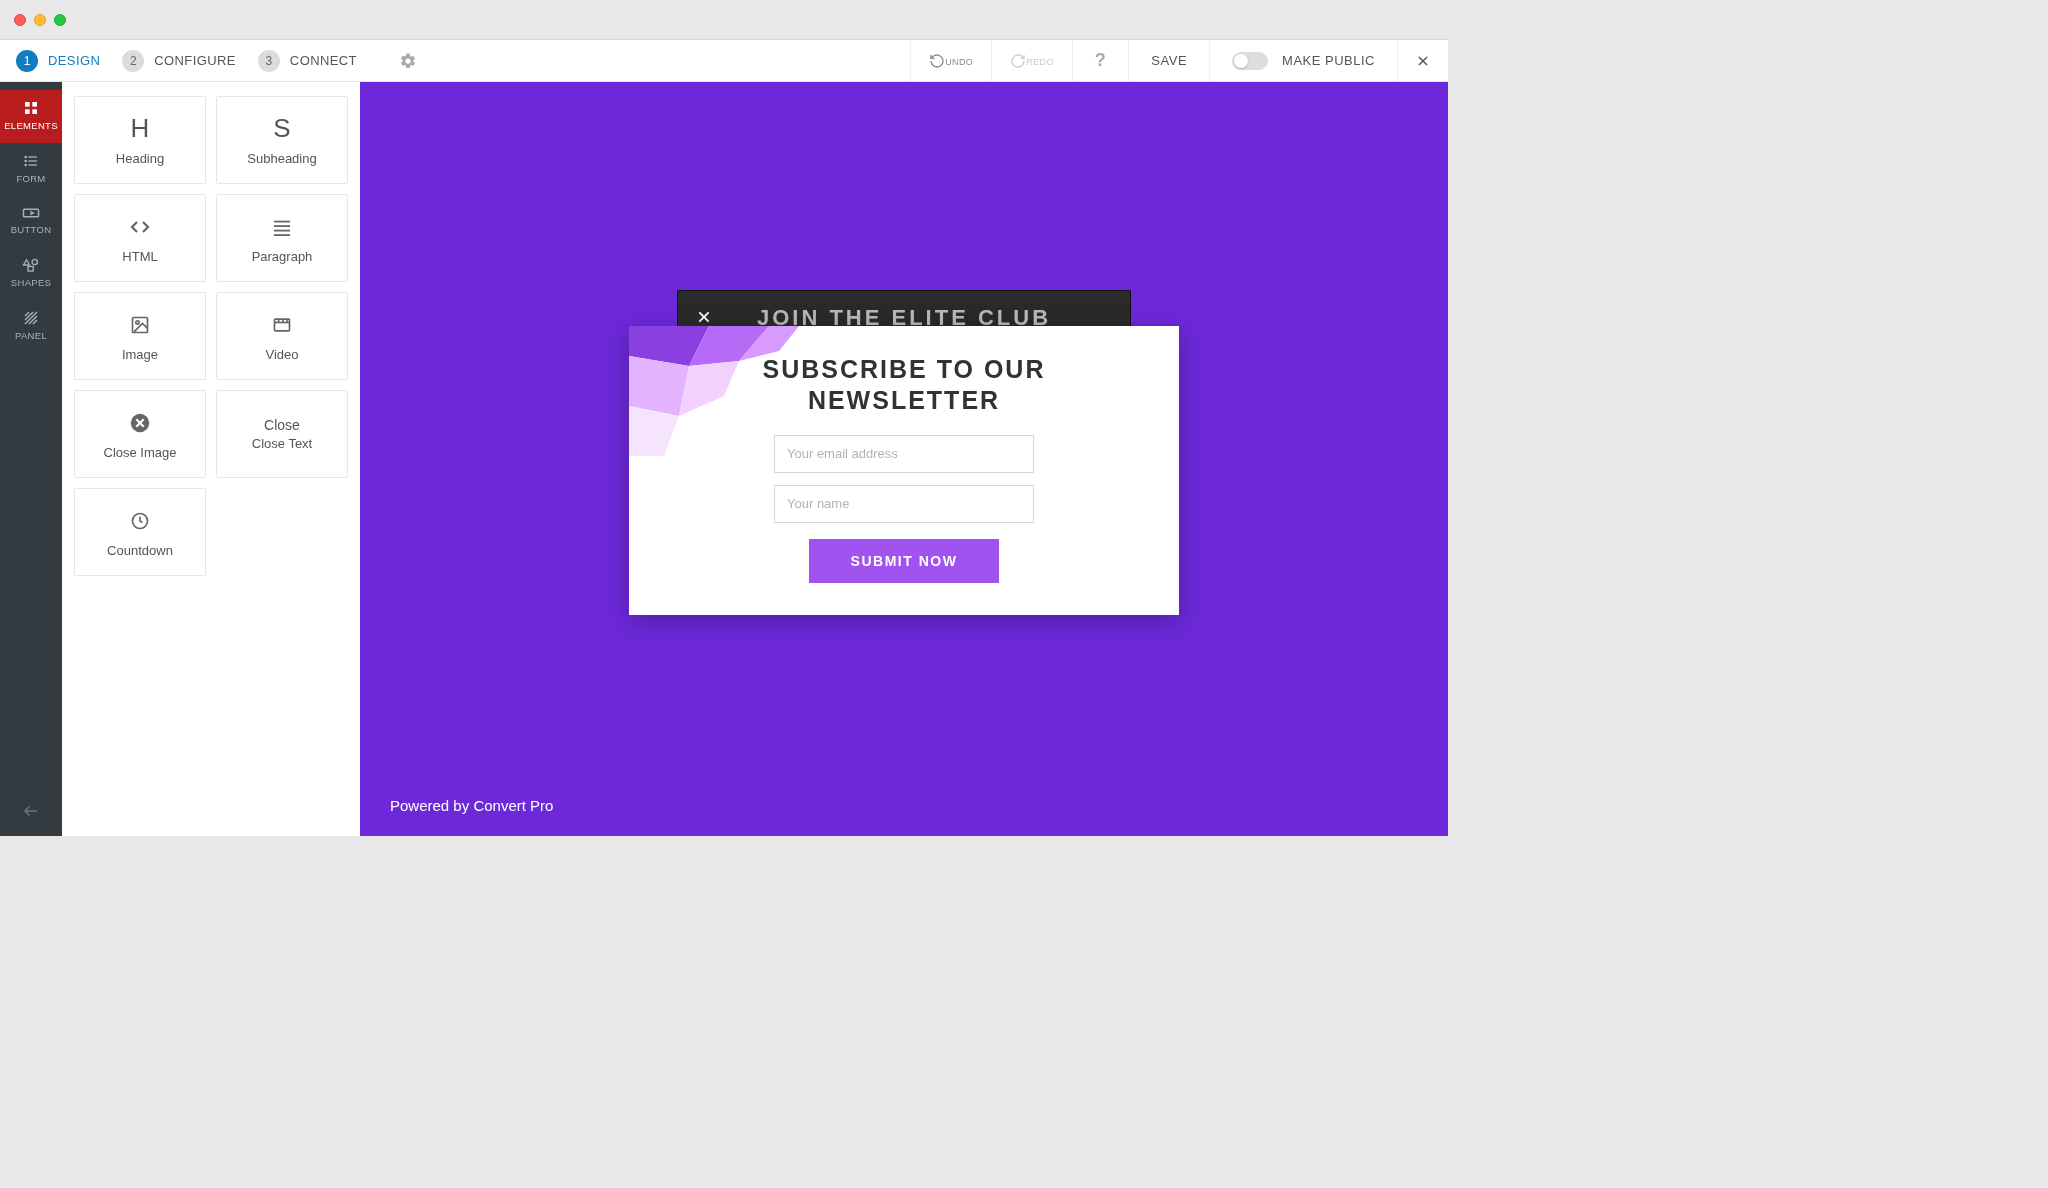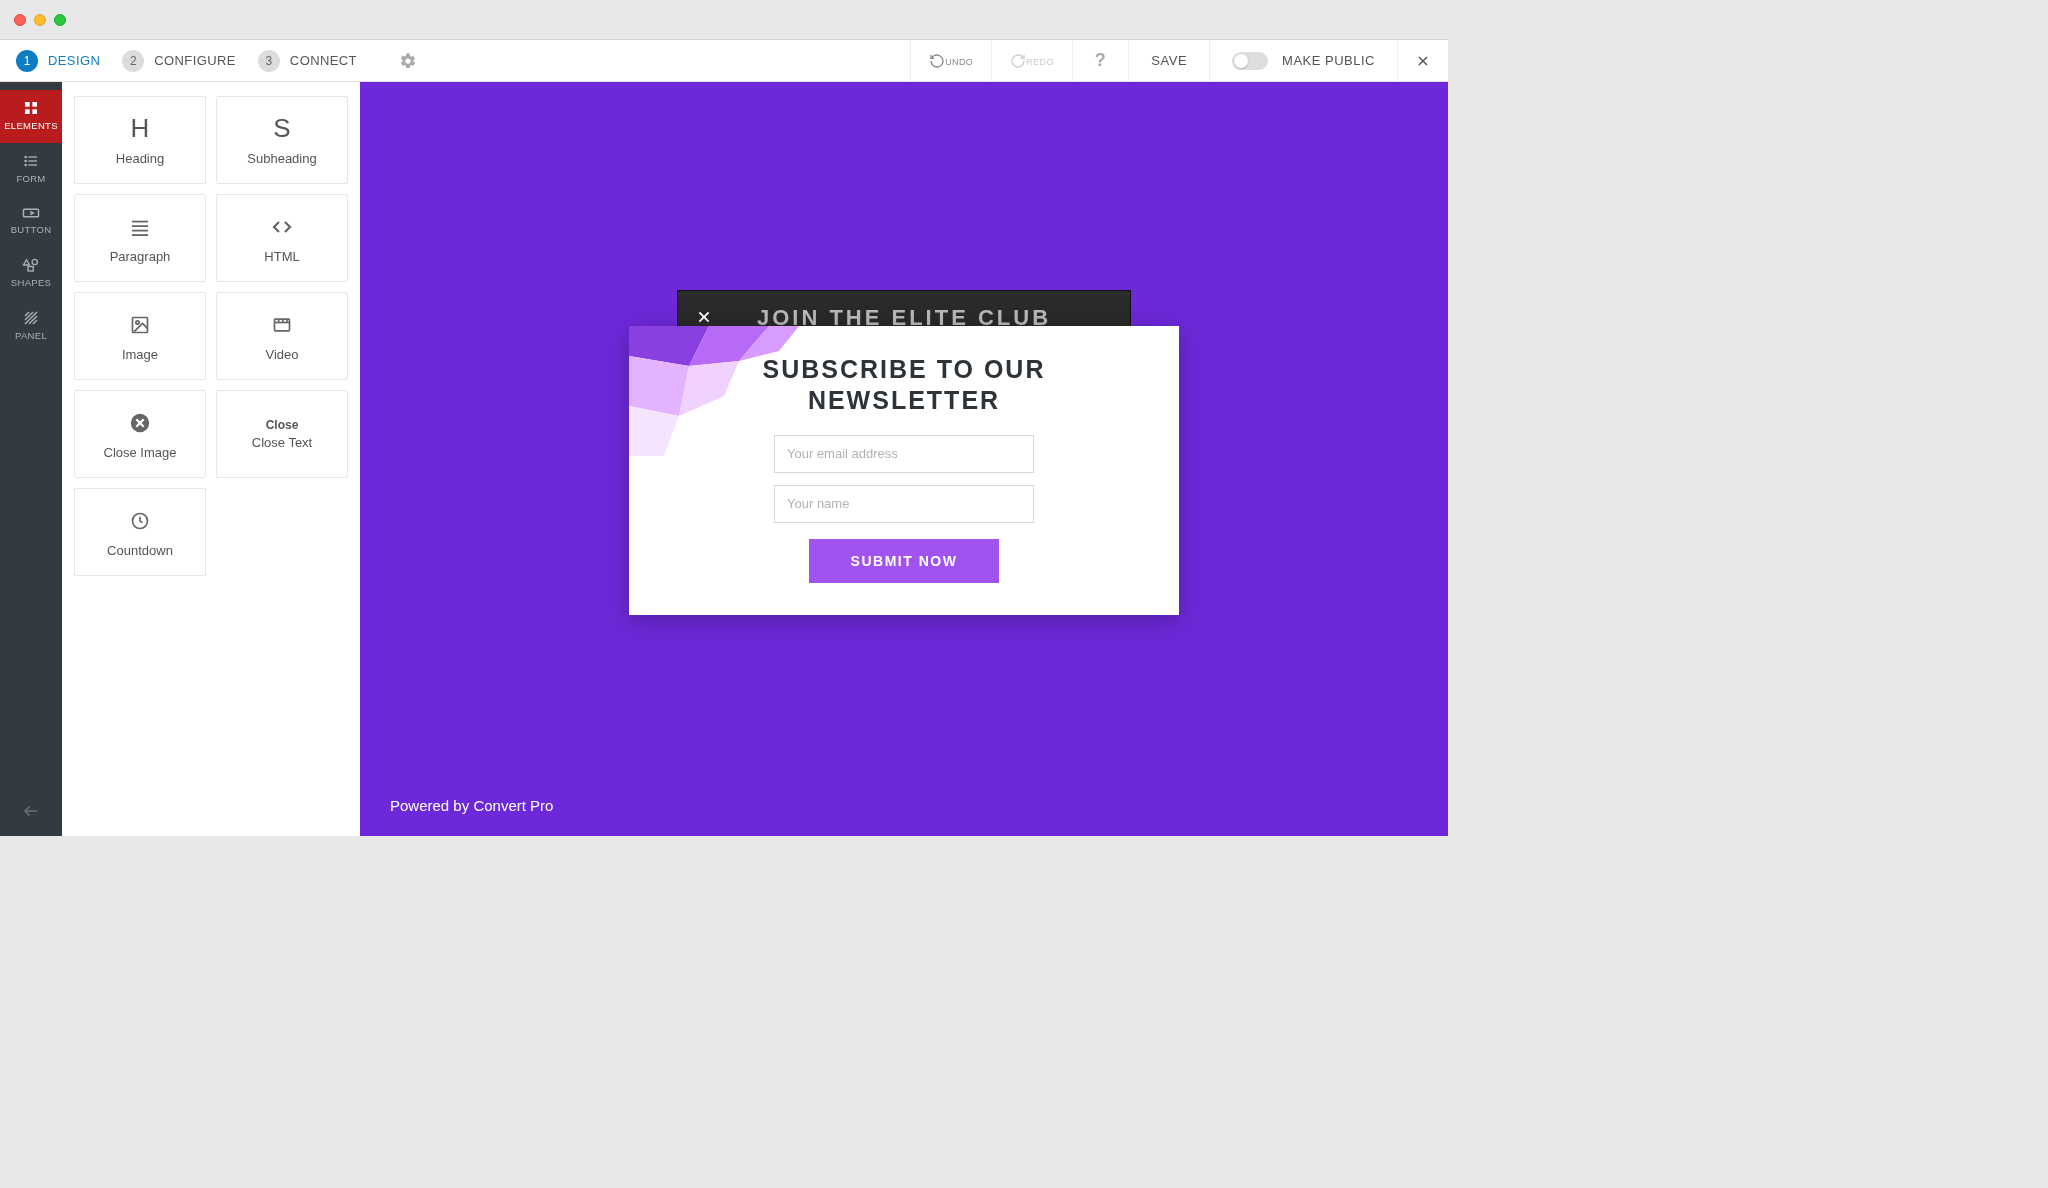--- a/index.html
+++ b/index.html
@@ -217,37 +217,37 @@
       <div class="card">
         <div class="card-icon" style="font-size:26px;font-weight:400;color:#555;">H</div>
         <div class="card-label">Heading</div>
       </div>
       <div class="card">
         <div class="card-icon" style="font-size:26px;font-weight:400;color:#555;">S</div>
         <div class="card-label">Subheading</div>
       </div>
       <div class="card">
         <div class="card-icon">
+          <svg width="24" height="18" viewBox="0 0 24 18" fill="none" stroke="currentColor" stroke-width="2.2">
+              <polyline points="9 4 4 9 9 14"></polyline>
+              <polyline points="15 4 20 9 15 14"></polyline>
+            </svg>
+        </div>
+        <div class="card-label">HTML</div>
+      </div>
+      <div class="card">
+        <div class="card-icon">
           <svg width="22" height="18" viewBox="0 0 24 20" stroke="currentColor" stroke-width="2">
               <line x1="3" y1="4" x2="21" y2="4"></line>
               <line x1="3" y1="9" x2="21" y2="9"></line>
               <line x1="3" y1="14" x2="21" y2="14"></line>
               <line x1="3" y1="19" x2="21" y2="19"></line>
             </svg>
         </div>
         <div class="card-label">Paragraph</div>
-      </div>
-      <div class="card">
-        <div class="card-icon">
-          <svg width="24" height="18" viewBox="0 0 24 18" fill="none" stroke="currentColor" stroke-width="2.2">
-              <polyline points="9 4 4 9 9 14"></polyline>
-              <polyline points="15 4 20 9 15 14"></polyline>
-            </svg>
-        </div>
-        <div class="card-label">HTML</div>
       </div>
       <div class="card">
         <div class="card-icon">
           <svg width="20" height="20" viewBox="0 0 24 24" fill="none" stroke="currentColor" stroke-width="2">
               <rect x="3" y="3" width="18" height="18" rx="1"></rect>
               <circle cx="9" cy="9" r="2"></circle>
               <polyline points="21 16 15 10 5 20"></polyline>
             </svg>
         </div>
         <div class="card-label">Image</div>
@@ -268,21 +268,21 @@
         <div class="card-icon">
           <svg width="22" height="22" viewBox="0 0 24 24" fill="currentColor">
               <circle cx="12" cy="12" r="10"></circle>
               <line x1="8" y1="8" x2="16" y2="16" stroke="#fff" stroke-width="2.4"></line>
               <line x1="16" y1="8" x2="8" y2="16" stroke="#fff" stroke-width="2.4"></line>
             </svg>
         </div>
         <div class="card-label">Close Image</div>
       </div>
       <div class="card" style="gap:3px;">
-        <div class="card-label" style="font-size:12px;color:#555;font-weight:bold;">Close</div>
+        <div class="card-label" style="font-size:14px;color:#555;">Close</div>
         <div class="card-label" style="font-size:13px;color:#555;">Close Text</div>
       </div>
       <div class="card">
         <div class="card-icon">
           <svg width="20" height="20" viewBox="0 0 24 24" fill="none" stroke="currentColor" stroke-width="2">
               <circle cx="12" cy="12" r="9"></circle>
               <polyline points="12 7 12 12 15 14"></polyline>
             </svg>
         </div>
         <div class="card-label">Countdown</div>

